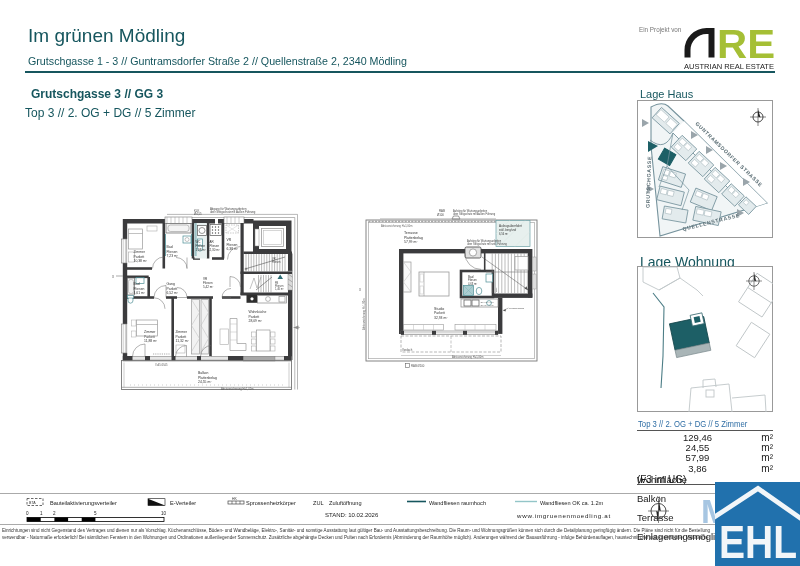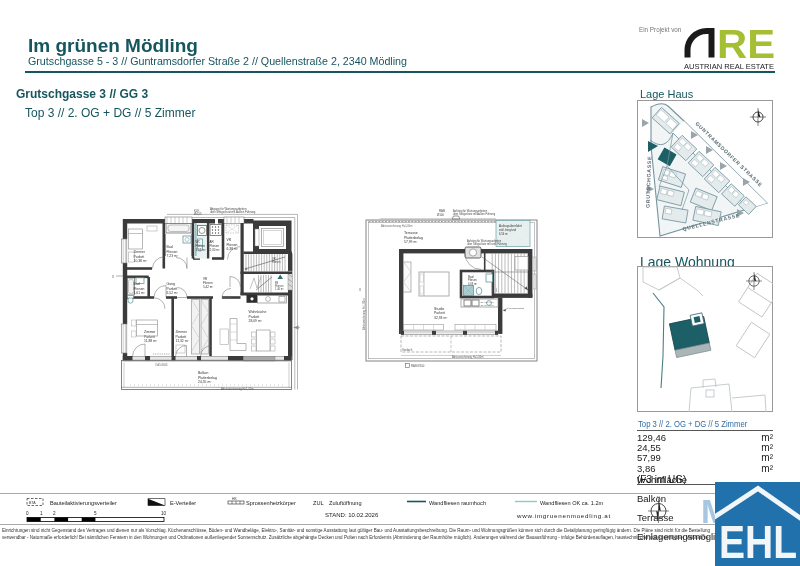--- a/index.html
+++ b/index.html
@@ -4,35 +4,35 @@
 <style>
   html,body{margin:0;padding:0;}
   body{width:800px;height:566px;position:relative;background:#fff;font-family:"Liberation Sans",sans-serif;overflow:hidden;}
   .abs{position:absolute;}
   .teal{color:#16565e;}
   svg text{font-family:"Liberation Sans",sans-serif;}
 </style>
 </head>
 <body>
 
-<div class="abs teal" style="left:28px;top:25px;font-size:19px;font-weight:bold;margin-top:10px;">Im grünen Mödling</div>
-
-<div class="abs teal" style="left:28px;top:55px;font-size:10.7px;">Grutschgasse 5 - 3 // Guntramsdorfer Straße 2 // Quellenstraße 2, 2340 Mödling</div>
+<div class="abs teal" style="left:28px;top:25px;font-size:19px;font-weight:normal;">Im grünen Mödling</div>
+
+<div class="abs teal" style="left:28px;top:55px;font-size:10.7px;">Grutschgasse 1 - 3 // Guntramsdorfer Straße 2 // Quellenstraße 2, 2340 Mödling</div>
 
 <div class="abs" style="left:25px;top:71px;width:750px;height:2px;background:#16565e;"></div>
 
 <div class="abs" style="left:639px;top:26px;font-size:6.3px;color:#777;">Ein Projekt von</div>
 
 <svg class="abs" style="left:682px;top:22px;" width="96" height="50" viewBox="0 0 96 50">
   <path d="M2.5 35.5 L2.5 28 A22 22 0 0 1 24.5 6 L32.5 6 L32.5 35.5 L26.5 35.5 L26.5 12 L24.5 12 A16 16 0 0 0 8.5 28 L8.5 35.5 Z" fill="#1a1a1a"></path>
   <text x="35" y="35.5" font-size="41" font-weight="bold" fill="#a5bf35" textLength="58" lengthAdjust="spacingAndGlyphs">RE</text>
   <text x="2" y="46.5" font-size="7.4" fill="#222" textLength="90" lengthAdjust="spacingAndGlyphs">AUSTRIAN REAL ESTATE</text>
 </svg>
 
-<div class="abs teal" style="left:16px;top:87px;font-size:12px;font-weight:bold;">Grutschgasse 3 // GG 3</div>
+<div class="abs teal" style="left:31px;top:87px;font-size:12px;font-weight:bold;">Grutschgasse 3 // GG 3</div>
 
 <div class="abs teal" style="left:25px;top:106px;font-size:12px;">Top 3 // 2. OG + DG // 5 Zimmer</div>
 
 <svg class="abs" style="left:100px;top:196px;" width="212" height="200" viewBox="100 196 212 200">
   <g stroke-linecap="butt" stroke-linejoin="miter">
 
   <path d="M167 214.4 L297.5 214.4 L297.5 389.5 M175 217.5 L294.8 217.5 L294.8 389.5" fill="none" stroke="#888" stroke-width="0.6"></path>
 
   <text x="210" y="209.5" font-size="2.8" fill="#444">Abgang für Wartungsarbeiten</text>
   <text x="210" y="212.8" font-size="2.8" fill="#444">über Steigschutz mit Außen Führung</text>
@@ -581,21 +581,21 @@
       <line x1="109" y1="15" x2="125" y2="15" stroke-width="0.6"></line>
       <polygon points="117,7 119.4,15.5 117,14.5" fill="#333" stroke="none"></polygon>
     </g>
 </svg>
 
 <div class="abs" style="left:638px;top:418px;font-size:9.5px;color:#2e6da4;white-space:nowrap;transform:scaleX(0.81);transform-origin:0 0;">Top 3 // 2. OG + DG // 5 Zimmer</div>
 
 <div class="abs" style="left:637px;top:430px;width:136px;height:1px;background:#555;"></div>
 
 <div class="abs" style="left:637px;top:433px;width:110px;font-size:9.5px;color:#1a1a1a;line-height:19px;white-space:nowrap;margin-top:37px;">Wohnfläche<br>Balkon<br>Terrasse<br>Einlagerungsmöglichkeit</div>
-<div class="abs" style="left:637px;top:433px;width:121px;font-size:9.5px;color:#1a1a1a;line-height:10.2px;text-align:left;">129,46<br>24,55<br>57,99<br>3,86</div>
+<div class="abs" style="left:637px;top:433px;width:121px;font-size:9.5px;color:#1a1a1a;line-height:10.2px;text-align:center;">129,46<br>24,55<br>57,99<br>3,86</div>
 <div class="abs" style="left:637px;top:433px;width:136px;font-size:10px;color:#1a1a1a;line-height:10.2px;text-align:right;">m²<br>m²<br>m²<br>m²</div>
 
 <div class="abs" style="left:637px;top:474px;font-size:10px;color:#1a1a1a;">(F3 im UG)</div>
 
 <div class="abs" style="left:637px;top:484px;width:78px;height:1px;background:#555;"></div>
 
 <div class="abs" style="left:0px;top:493px;width:715px;height:1px;background:#aaa;"></div>
 
 <svg class="abs" style="left:0px;top:495px;" width="715" height="16" viewBox="0 495 715 16">
 

